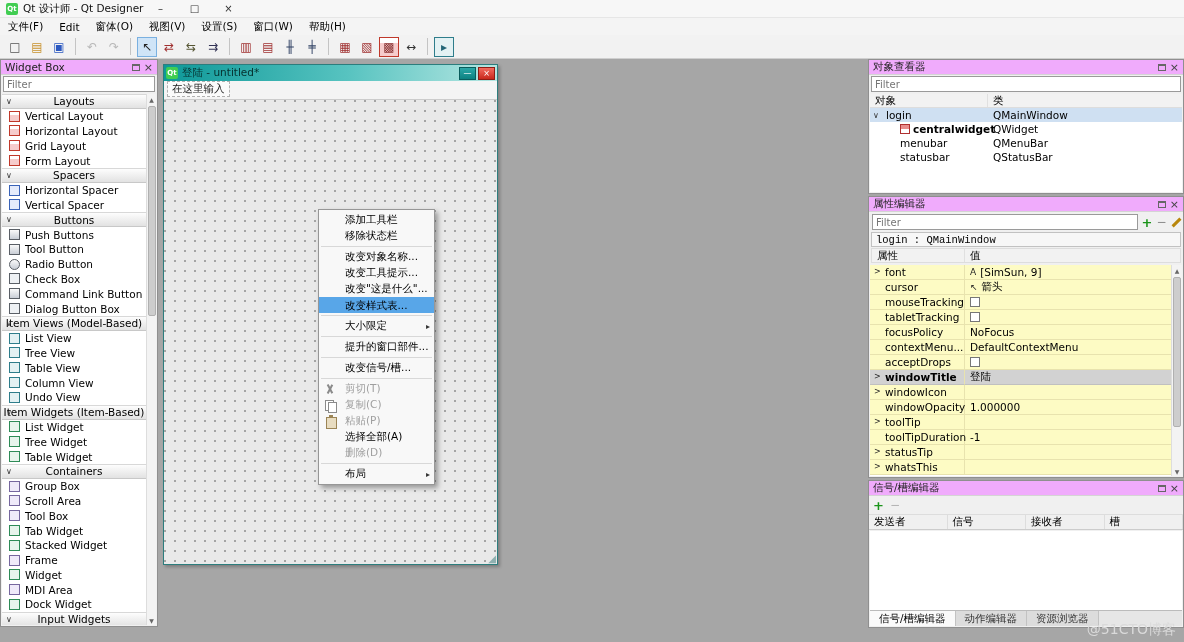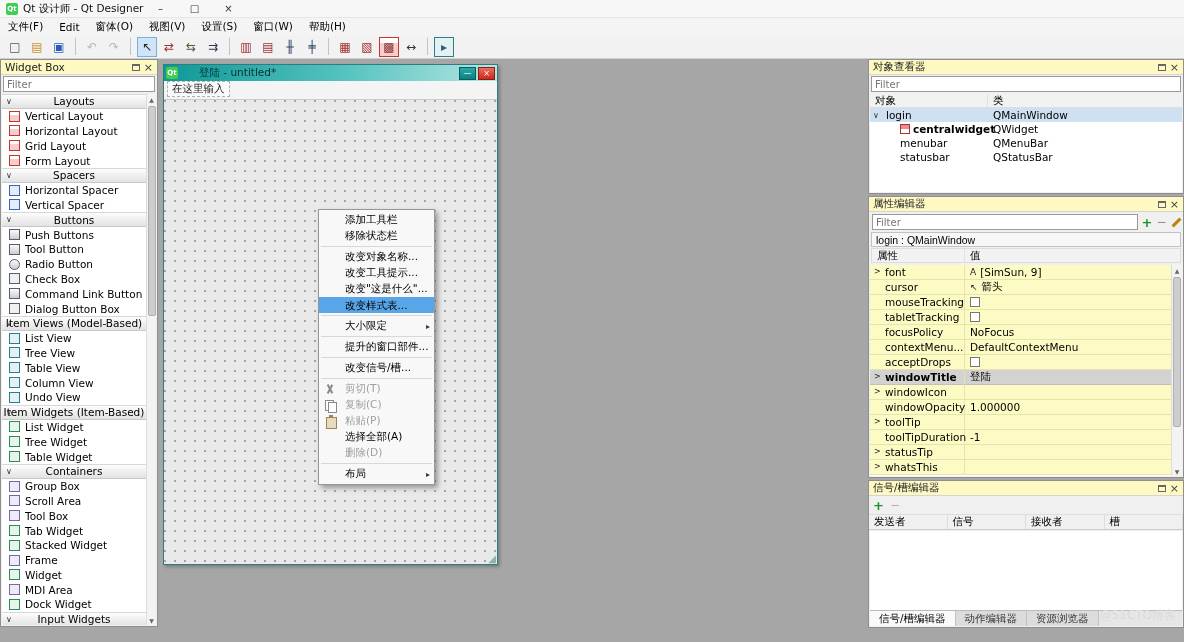--- a/index.html
+++ b/index.html
@@ -15,21 +15,21 @@
 .menubar{position:absolute;left:0;top:18px;width:1184px;height:17px;background:#f4f4f4;display:flex;align-items:center;z-index:19;}
 .menu-top-item{padding:0 8px;height:17px;display:flex;align-items:center;font-size:10.5px;}
 .toolbar{position:absolute;left:0;top:35px;width:1184px;height:24px;background:#f2f2f2;border-bottom:1px solid #cfcfcf;display:flex;align-items:center;padding-left:5px;gap:2px;z-index:18;}
 .tb-sep{width:1px;height:17px;background:#c4c4c4;margin:0 4px;}
 .tb-btn{width:20px;height:20px;display:flex;align-items:center;justify-content:center;font-size:12px;border:1px solid transparent;}
 .tb-btn.active{background:#cfe4f7;border-color:#7ab0e0;}
 .tb-btn.dis{opacity:.55;}
 
 
 .dock{position:absolute;background:#f0f0f0;border:1px solid #8f8f8f;}
-.dock-head{height:15px;display:flex;align-items:center;gap:4px;padding:0 4px;background:#fef9c3;border-bottom:1px solid #d4d4d4;}
+.dock-head{height:15px;display:flex;align-items:center;gap:4px;padding:0 4px;background:#f0abfc;border-bottom:1px solid #d4d4d4;}
 .dock-title{flex:1;font-size:10.5px;color:#222;white-space:nowrap;overflow:hidden;}
 .float-icon{width:8px;height:7px;border:1px solid #666;border-top:2px solid #666;}
 .dock-close{font-size:11px;color:#444;line-height:1;}
 .filter-input{height:16px;border:1px solid #9a9a9a;background:#fff;font-size:10px;padding:0 3px;width:100%;}
 
 
 #widget-box{left:0;top:59px;width:158px;height:568px;}
 .wb-filter{padding:1px 2px;height:19px;}
 .wb-list{position:absolute;left:1px;top:34px;right:11px;bottom:1px;background:#fff;overflow:hidden;}
 .wb-cat{height:14.8px;display:flex;align-items:center;justify-content:center;background:linear-gradient(#fdfdfd,#e2e2e2);border-top:1px solid #d8d8d8;border-bottom:1px solid #c8c8c8;font-size:10.5px;position:relative;}
@@ -47,21 +47,21 @@
 .wb-scroll{position:absolute;right:1px;top:34px;bottom:1px;width:10px;background:#f3f3f3;border-left:1px solid #ddd;display:flex;flex-direction:column;align-items:center;font-size:6px;color:#666;}
 .sb-thumb{flex:none;width:8px;background:#cdcdcd;border:1px solid #b0b0b0;border-radius:2px;}
 .wb-scroll .sb-thumb{height:210px;margin:2px 0;}
 .sb-arrow{height:10px;display:flex;align-items:center;justify-content:center;}
 .wb-scroll .sb-down{margin-top:auto;}
 
 
 .form-win{position:absolute;left:163px;top:64px;width:335px;height:501px;border:1px solid #2c7d7d;background:#e9e9e9;box-shadow:2px 2px 3px rgba(0,0,0,.25);z-index:5;}
 .form-title{height:16px;background:linear-gradient(90deg,#0d9898,#57c3c0 55%,#b5e6e2);display:flex;align-items:center;padding:0 2px;}
 .qt-ico{width:12px;height:12px;background:#41cd52;border-radius:2px;color:#fff;font-size:7px;display:flex;align-items:center;justify-content:center;font-weight:bold;flex:none;}
-.form-title-text{flex:1;font-size:10.5px;color:#06302e;padding-left:4px;white-space:nowrap;overflow:hidden;margin-left:17px;}
+.form-title-text{flex:1;font-size:10.5px;color:#06302e;padding-left:4px;white-space:nowrap;overflow:hidden;}
 .win-btn{width:17px;height:13px;margin-left:2px;display:flex;align-items:center;justify-content:center;color:#fff;font-size:8px;border:1px solid #0a5c5c;flex:none;}
 .min-btn{background:linear-gradient(#2aa7a7,#0c8181);}
 .close-btn{background:linear-gradient(#f26a5e,#c8281c);border-color:#8d1d14;}
 .form-menubar{height:19px;background:#f4f4f4;border-bottom:1px solid #ccc;display:flex;align-items:flex-start;}
 .type-here{margin-left:3px;padding:0 4px;border:1px dashed #b0b0b0;color:#222;font-size:10.5px;background:#fbfbfb;}
 .form-body{position:absolute;left:0;right:0;top:35px;bottom:0;background:#e9e9e9;background-image:radial-gradient(circle,#a4a4a4 1px,transparent 1.2px);background-size:10px 10px;background-position:6px 6px;}
 .resize-grip{position:absolute;right:1px;bottom:0;color:#8fb0b0;font-size:10px;}
 
 
 .ctx-menu{position:absolute;left:318px;top:209px;width:117px;background:#f8f8f8;border:1px solid #979797;box-shadow:3px 3px 5px rgba(0,0,0,.35);padding:2px 0;z-index:60;}
@@ -97,21 +97,21 @@
 .b{font-weight:bold;}
 
 
 #prop-editor{left:868px;top:196px;width:316px;height:282px;}
 .pe-toolbar{display:flex;align-items:center;gap:4px;padding:2px 3px;height:20px;}
 .icon-plus{color:#1a941a;font-weight:bold;font-size:13px;line-height:1;}
 .icon-minus{color:#8a8a8a;font-size:12px;line-height:1;}
 .icon-minus.dis{opacity:.6;}
 .pen-icon{width:11px;height:11px;position:relative;}
 .pen-icon::before{content:"";position:absolute;left:4px;top:0;width:3px;height:11px;background:#b8860b;transform:rotate(45deg);}
-.pe-class-row{height:15px;margin:0 2px;border:1px solid #c2c2c2;background:#f7f7f7;display:flex;align-items:center;padding-left:4px;font-family:Liberation Sans, sans-serif;font-size:10.5px;}
+.pe-class-row{height:15px;margin:0 2px;border:1px solid #c2c2c2;background:#f7f7f7;display:flex;align-items:center;padding-left:4px;font-family:Liberation Mono, monospace;font-size:10.5px;}
 .pe-head{display:flex;height:15px;margin:1px 2px 0;background:#f2f2f2;border:1px solid #ddd;font-size:10.5px;align-items:center;}
 .pe-head .h1{width:93px;padding-left:5px;border-right:1px solid #e0e0e0;height:100%;display:flex;align-items:center;}
 .pe-head .h2{flex:1;padding-left:5px;}
 .pe-body{position:absolute;left:1px;right:12px;top:68px;bottom:1px;background:#fff;overflow:hidden;}
 .prop-row{display:flex;height:15px;font-size:10.5px;}
 .prop-row .ncell{width:95px;display:flex;align-items:center;background:#fdfbc4;border-right:1px solid #e8e3ae;border-bottom:1px solid #e8e3ae;padding-left:15px;position:relative;white-space:nowrap;}
 .prop-row .vcell{flex:1;display:flex;align-items:center;background:#fdfbc4;border-bottom:1px solid #e8e3ae;padding-left:5px;white-space:nowrap;overflow:hidden;}
 .prop-row.sel .ncell,.prop-row.sel .vcell{background:#d2d2d2;border-bottom-color:#c0c0c0;}
 .expander{position:absolute;left:4px;top:2px;font-size:8px;color:#222;}
 .vprefix{margin-right:4px;font-size:9px;color:#222;}
@@ -124,21 +124,21 @@
 #sig-editor{left:868px;top:480px;width:316px;height:148px;}
 .se-toolbar{height:18px;display:flex;align-items:center;gap:6px;padding:0 4px;}
 .se-head{display:flex;height:16px;background:#f0f0f0;border-top:1px solid #ddd;border-bottom:1px solid #ccc;font-size:10.5px;align-items:center;}
 .se-col{width:97px;padding-left:5px;border-right:1px solid #ddd;height:100%;display:flex;align-items:center;}
 .se-body{position:absolute;left:1px;right:1px;top:50px;bottom:17px;background:#fff;}
 .se-tabs{position:absolute;left:1px;right:1px;bottom:1px;height:16px;display:flex;background:#e6e6e6;border-top:1px solid #bbb;}
 .se-tab{padding:0 9px;display:flex;align-items:center;font-size:10.5px;background:#dcdcdc;border-right:1px solid #c2c2c2;color:#333;}
 .se-tab.active{background:#fafafa;color:#000;}
 
 
-.watermark{position:absolute;right:8px;bottom:18px;color:#dadada;font-size:12px;z-index:30;margin-top:33px;}
+.watermark{position:absolute;right:8px;bottom:3px;color:#dadada;font-size:14px;z-index:30;margin-top:33px;}
 </style>
 </head>
 <body>
 
 <div class="titlebar" data-name="app-titlebar">
   <span class="app-icon" data-name="qt-designer-app-icon">Qt</span>
   <span class="tb-title" data-name="window-title">Qt 设计师 - Qt Designer</span>
   <span class="win-ctrl" data-name="minimize-button">–</span>
   <span class="win-ctrl" data-name="maximize-button">□</span>
   <span class="win-ctrl" data-name="close-button">×</span>

